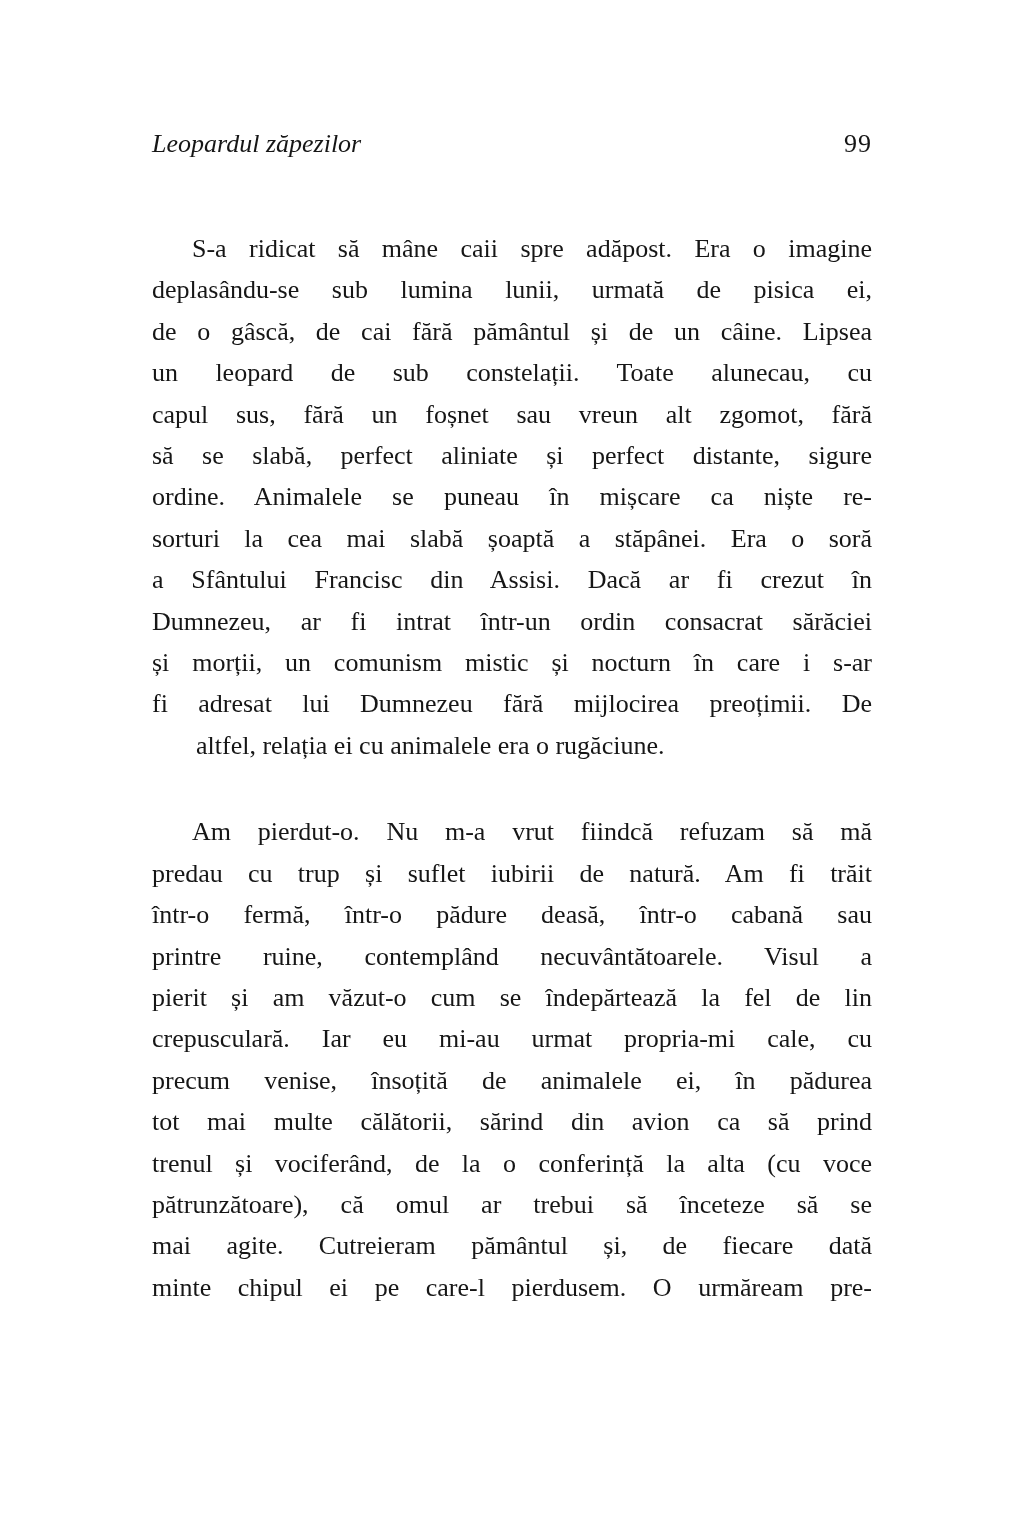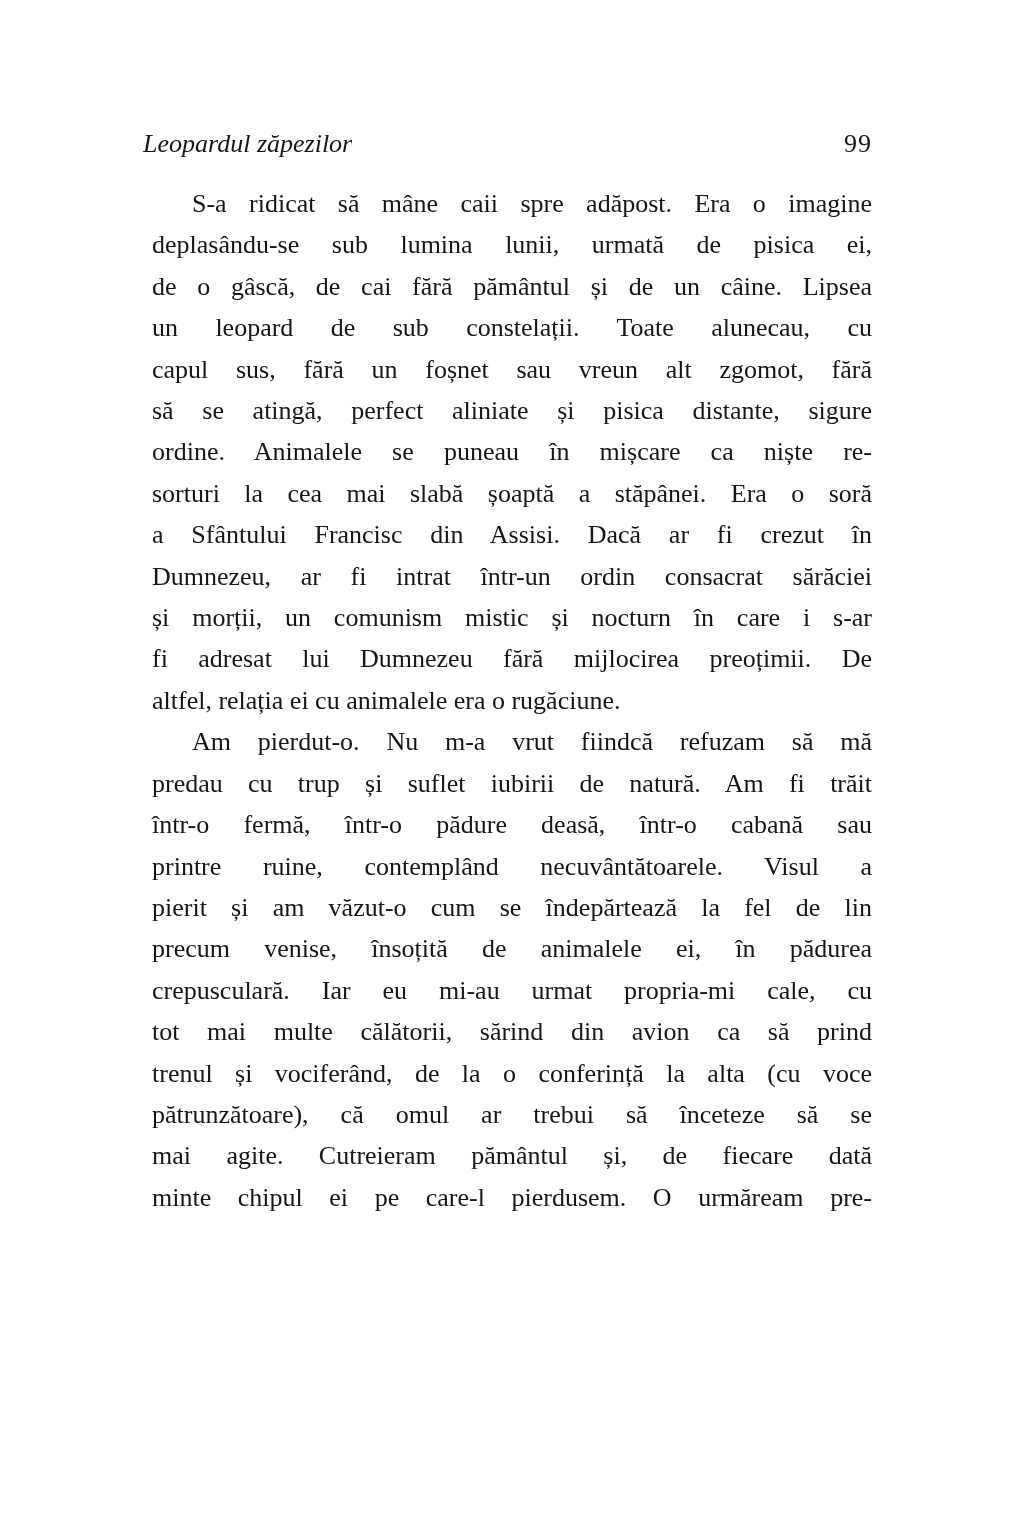--- a/index.html
+++ b/index.html
@@ -9,21 +9,21 @@
     width: 1024px;
     height: 1517px;
     background: #ffffff;
     color: #161616;
     font-family: "Liberation Serif", "DejaVu Serif", serif;
     overflow: hidden;
   }
   .header {
     position: absolute;
     top: 128px;
-    left: 143px;
+    left: 152px;
     right: 152px;
     display: flex;
     justify-content: space-between;
     align-items: baseline;
     font-size: 26px;
     line-height: 32px;
   }
   .running-title { font-style: italic; }
   .page-number { font-style: normal; letter-spacing: 1px; }
   .body-text {
@@ -33,59 +33,59 @@
     width: 720px;
   }
   .line {
     font-size: 26px;
     line-height: 41.4px;
     text-align: justify;
     text-align-last: justify;
     white-space: normal;
     color: #161616;
   }
-  .line.first { text-indent: 40px; }
-  .line.last { text-align-last: left; }
+  .line.first { text-indent: 40px; margin-top: 45px; }
+  .line.last { text-align-last: left; margin-left: 44px; }
 </style>
 </head>
 <body>
 
 <div class="page">
 
   <div class="header">
     <span class="running-title">Leopardul zăpezilor</span>
     <span class="page-number">99</span>
   </div>
 
   <div class="body-text">
 
     <div class="paragraph">
       <div class="line first">S-a ridicat să mâne caii spre adăpost. Era o imagine</div>
       <div class="line">deplasându-se sub lumina lunii, urmată de pisica ei,</div>
       <div class="line">de o gâscă, de cai fără pământul și de un câine. Lipsea</div>
       <div class="line">un leopard de sub constelații. Toate alunecau, cu</div>
       <div class="line">capul sus, fără un foșnet sau vreun alt zgomot, fără</div>
-      <div class="line">să se atingă, perfect aliniate și pisica distante, sigure</div>
+      <div class="line">să se slabă, perfect aliniate și perfect distante, sigure</div>
       <div class="line">ordine. Animalele se puneau în mișcare ca niște re-</div>
       <div class="line">sorturi la cea mai slabă șoaptă a stăpânei. Era o soră</div>
       <div class="line">a Sfântului Francisc din Assisi. Dacă ar fi crezut în</div>
       <div class="line">Dumnezeu, ar fi intrat într-un ordin consacrat sărăciei</div>
       <div class="line">și morții, un comunism mistic și nocturn în care i s-ar</div>
       <div class="line">fi adresat lui Dumnezeu fără mijlocirea preoțimii. De</div>
       <div class="line last">altfel, relația ei cu animalele era o rugăciune.</div>
     </div>
 
     <div class="paragraph">
       <div class="line first">Am pierdut-o. Nu m-a vrut fiindcă refuzam să mă</div>
       <div class="line">predau cu trup și suflet iubirii de natură. Am fi trăit</div>
       <div class="line">într-o fermă, într-o pădure deasă, într-o cabană sau</div>
       <div class="line">printre ruine, contemplând necuvântătoarele. Visul a</div>
       <div class="line">pierit și am văzut-o cum se îndepărtează la fel de lin</div>
+      <div class="line">crepusculară. Iar eu mi-au urmat propria-mi cale, cu</div>
       <div class="line">precum venise, însoțită de animalele ei, în pădurea</div>
-      <div class="line">crepusculară. Iar eu mi-au urmat propria-mi cale, cu</div>
       <div class="line">tot mai multe călătorii, sărind din avion ca să prind</div>
       <div class="line">trenul și vociferând, de la o conferință la alta (cu voce</div>
       <div class="line">pătrunzătoare), că omul ar trebui să înceteze să se</div>
       <div class="line">mai agite. Cutreieram pământul și, de fiecare dată</div>
       <div class="line">minte chipul ei pe care-l pierdusem. O urmăream pre-</div>
     </div>
 
   </div>
 </div>
 

